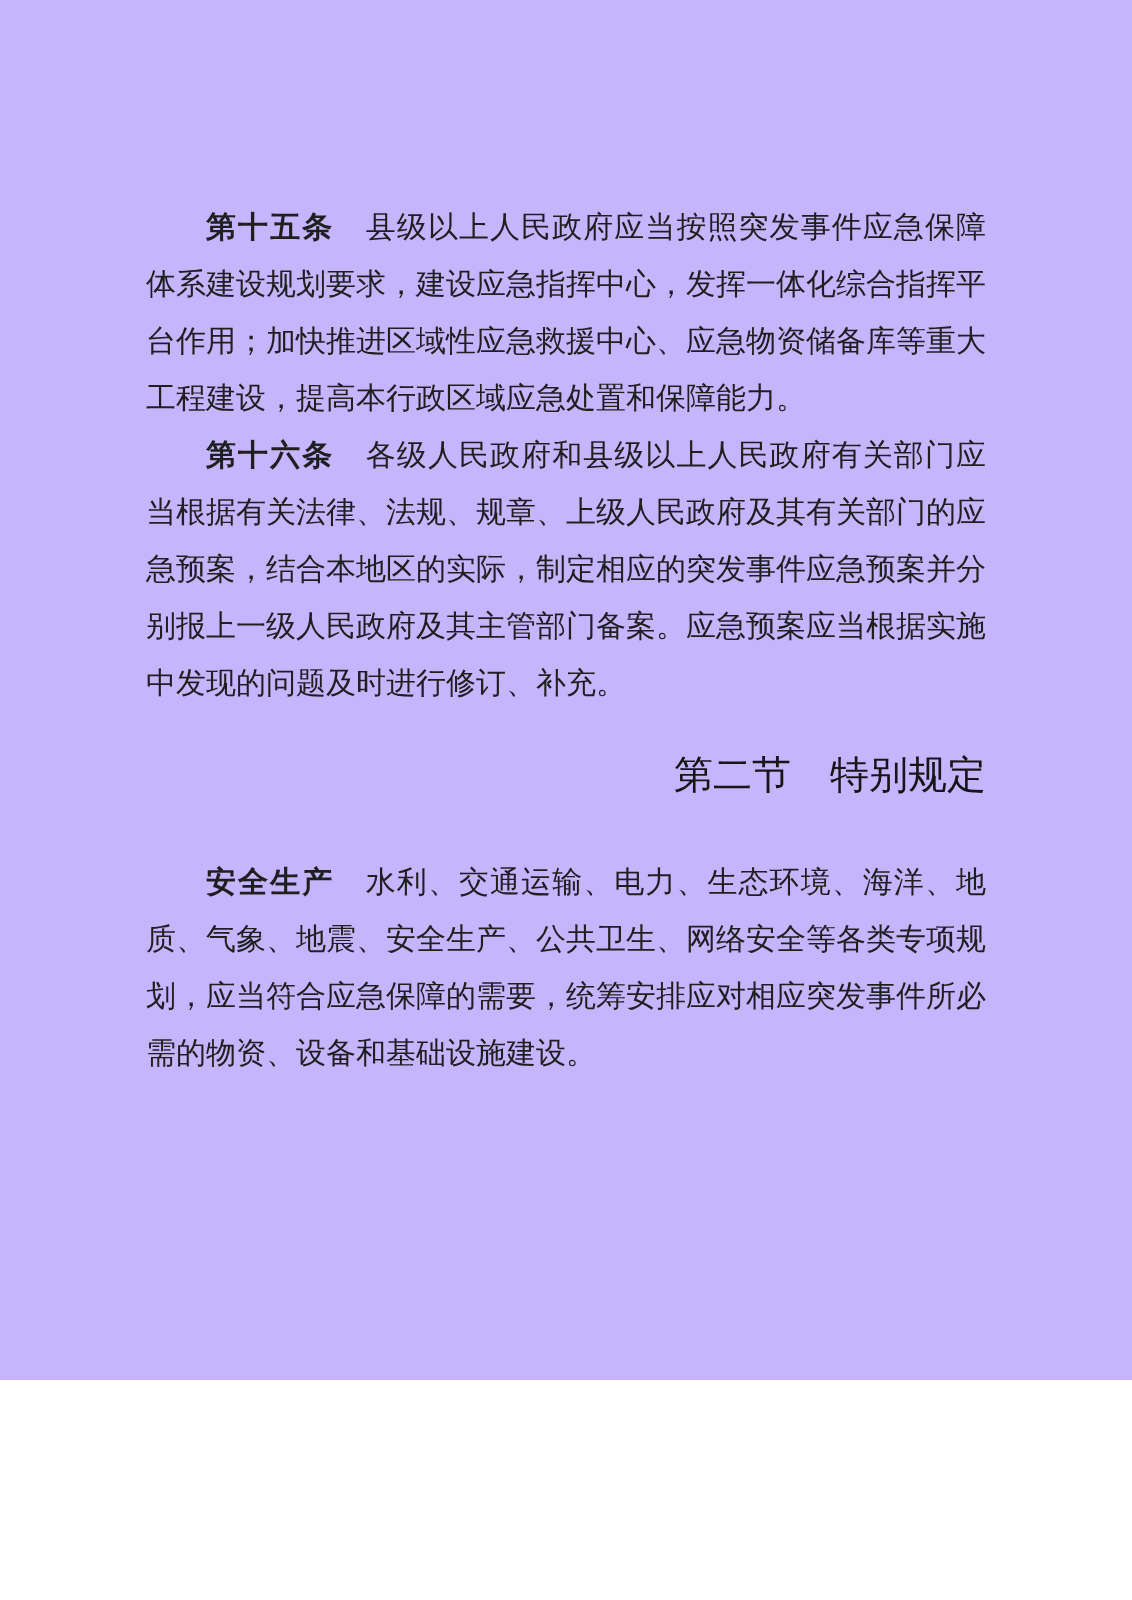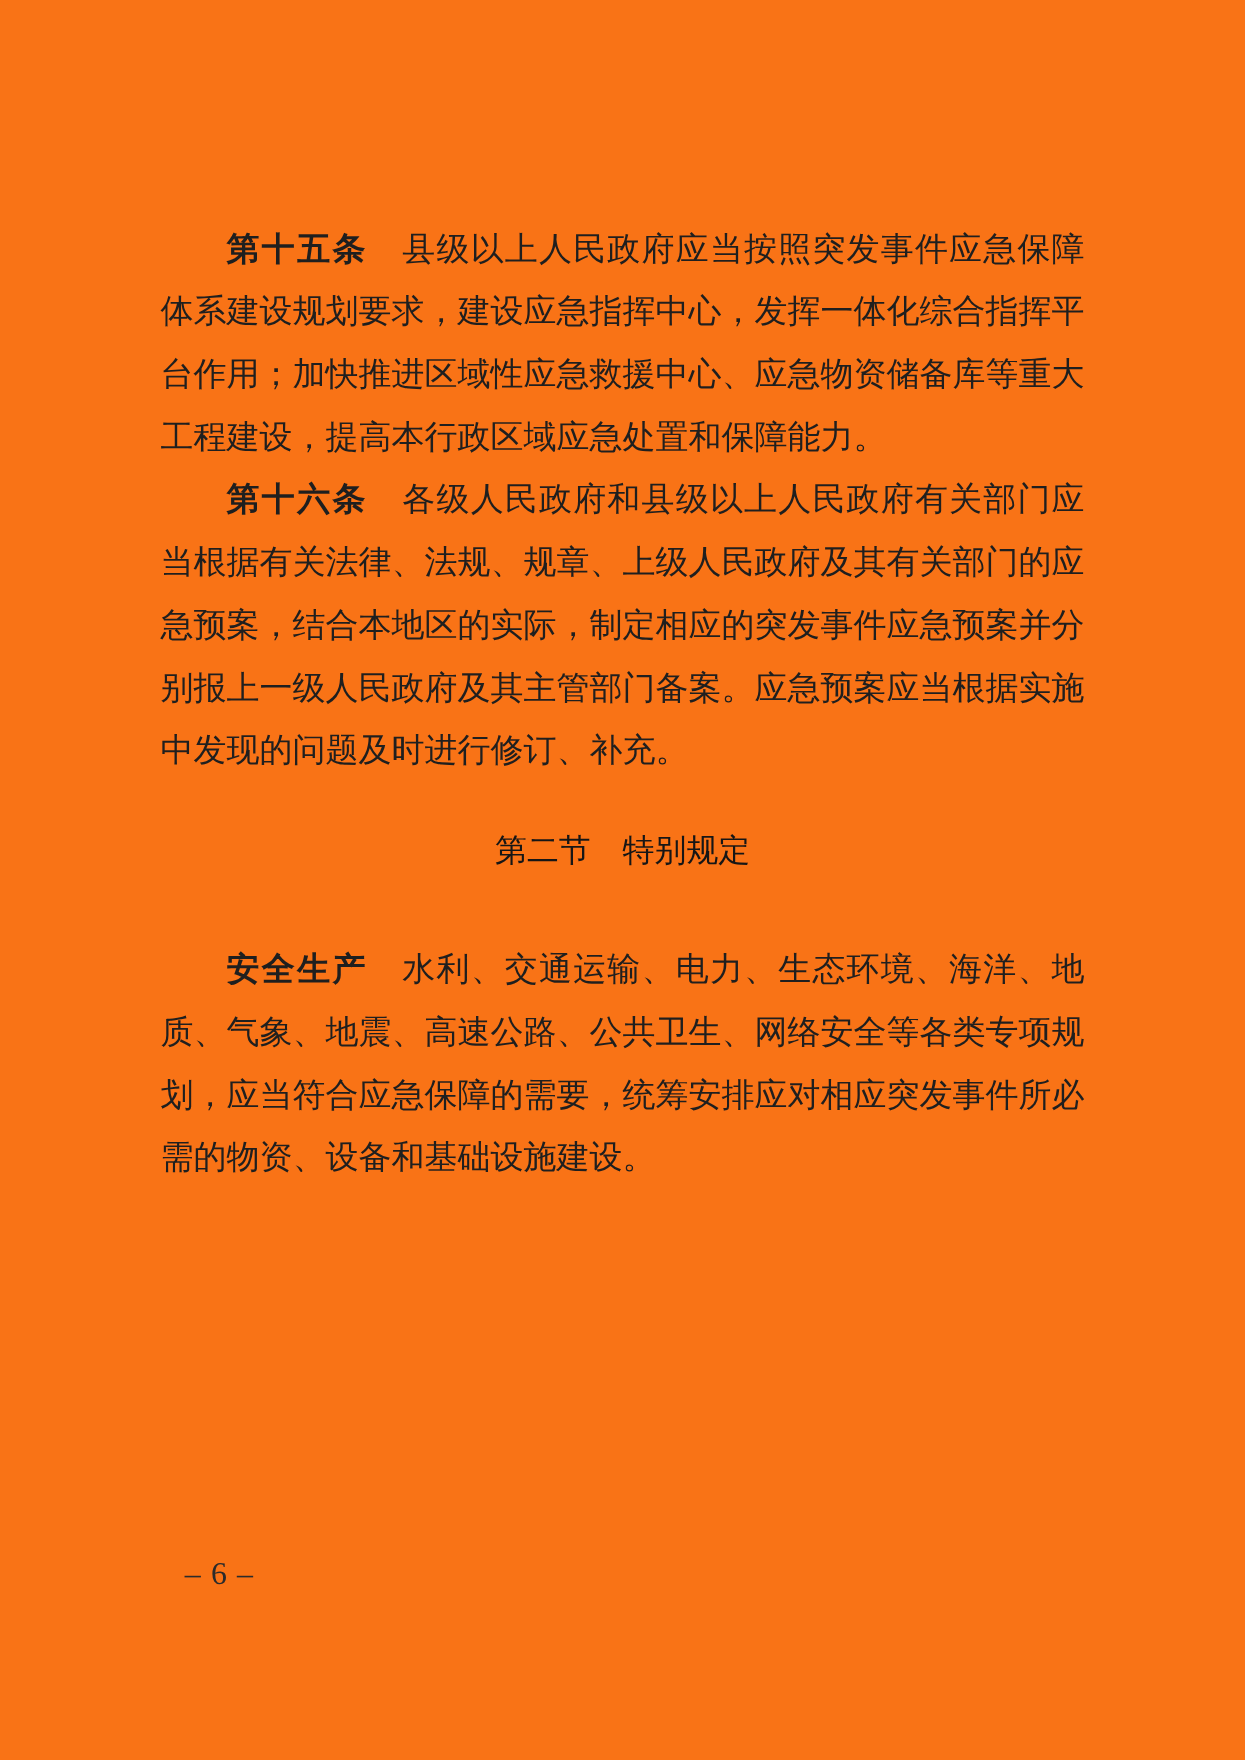--- a/index.html
+++ b/index.html
@@ -3,22 +3,22 @@
 <meta charset="utf-8">
 <style>
   html, body {
     margin: 0;
     padding: 0;
     background: #ffffff;
   }
   .page {
     position: relative;
     width: 1132px;
-    height: 1600px;
-    background: #f97316;
+    height: 1380px;
+    background: #c4b5fd;
     font-family: "Liberation Serif", "DejaVu Serif", serif;
     color: #1f1f1f;
     overflow: hidden;
   }
   .content {
     position: absolute;
     left: 146px;
     top: 198px;
     width: 840px;
     font-size: 30px;
@@ -30,23 +30,23 @@
     margin: 0;
     text-indent: 2em;
   }
   .art-num {
     font-weight: 700;
     margin-right: 1.05em;
     letter-spacing: 1px;
   }
   .section-heading {
     margin: 35px 0 50px 0;
-    text-align: center;
+    text-align: right;
     text-indent: 0;
-    font-size: 29px;
+    font-size: 39px;
     line-height: 57px;
     color: #161616;
   }
   .page-num {
     position: absolute;
     left: 168px;
     top: 1412px;
     font-size: 29px;
     line-height: 38px;
     letter-spacing: 1px;
@@ -59,19 +59,19 @@
 <div class="page">
   <div class="content">
 
     <p class="para"><span class="art-num">第十五条</span><span>县级以上人民政府应当按照突发事件应急保障体系建设规划要求，建设应急指挥中心，发挥一体化综合指挥平台作用；加快推进区域性应急救援中心、应急物资储备库等重大工程建设，提高本行政区域应急处置和保障能力。</span></p>
 
     <p class="para"><span class="art-num">第十六条</span><span>各级人民政府和县级以上人民政府有关部门应当根据有关法律、法规、规章、上级人民政府及其有关部门的应急预案，结合本地区的实际，制定相应的突发事件应急预案并分别报上一级人民政府及其主管部门备案。应急预案应当根据实施中发现的问题及时进行修订、补充。</span></p>
 
 
     <p class="para section-heading">第二节　特别规定</p>
 
-    <p class="para"><span class="art-num">安全生产</span><span>水利、交通运输、电力、生态环境、海洋、地质、气象、地震、高速公路、公共卫生、网络安全等各类专项规划，应当符合应急保障的需要，统筹安排应对相应突发事件所必需的物资、设备和基础设施建设。</span></p>
+    <p class="para"><span class="art-num">安全生产</span><span>水利、交通运输、电力、生态环境、海洋、地质、气象、地震、安全生产、公共卫生、网络安全等各类专项规划，应当符合应急保障的需要，统筹安排应对相应突发事件所必需的物资、设备和基础设施建设。</span></p>
 
 
   </div>
 
   <div class="page-num">– 6 –</div>
 </div>
 
 </body></html>

